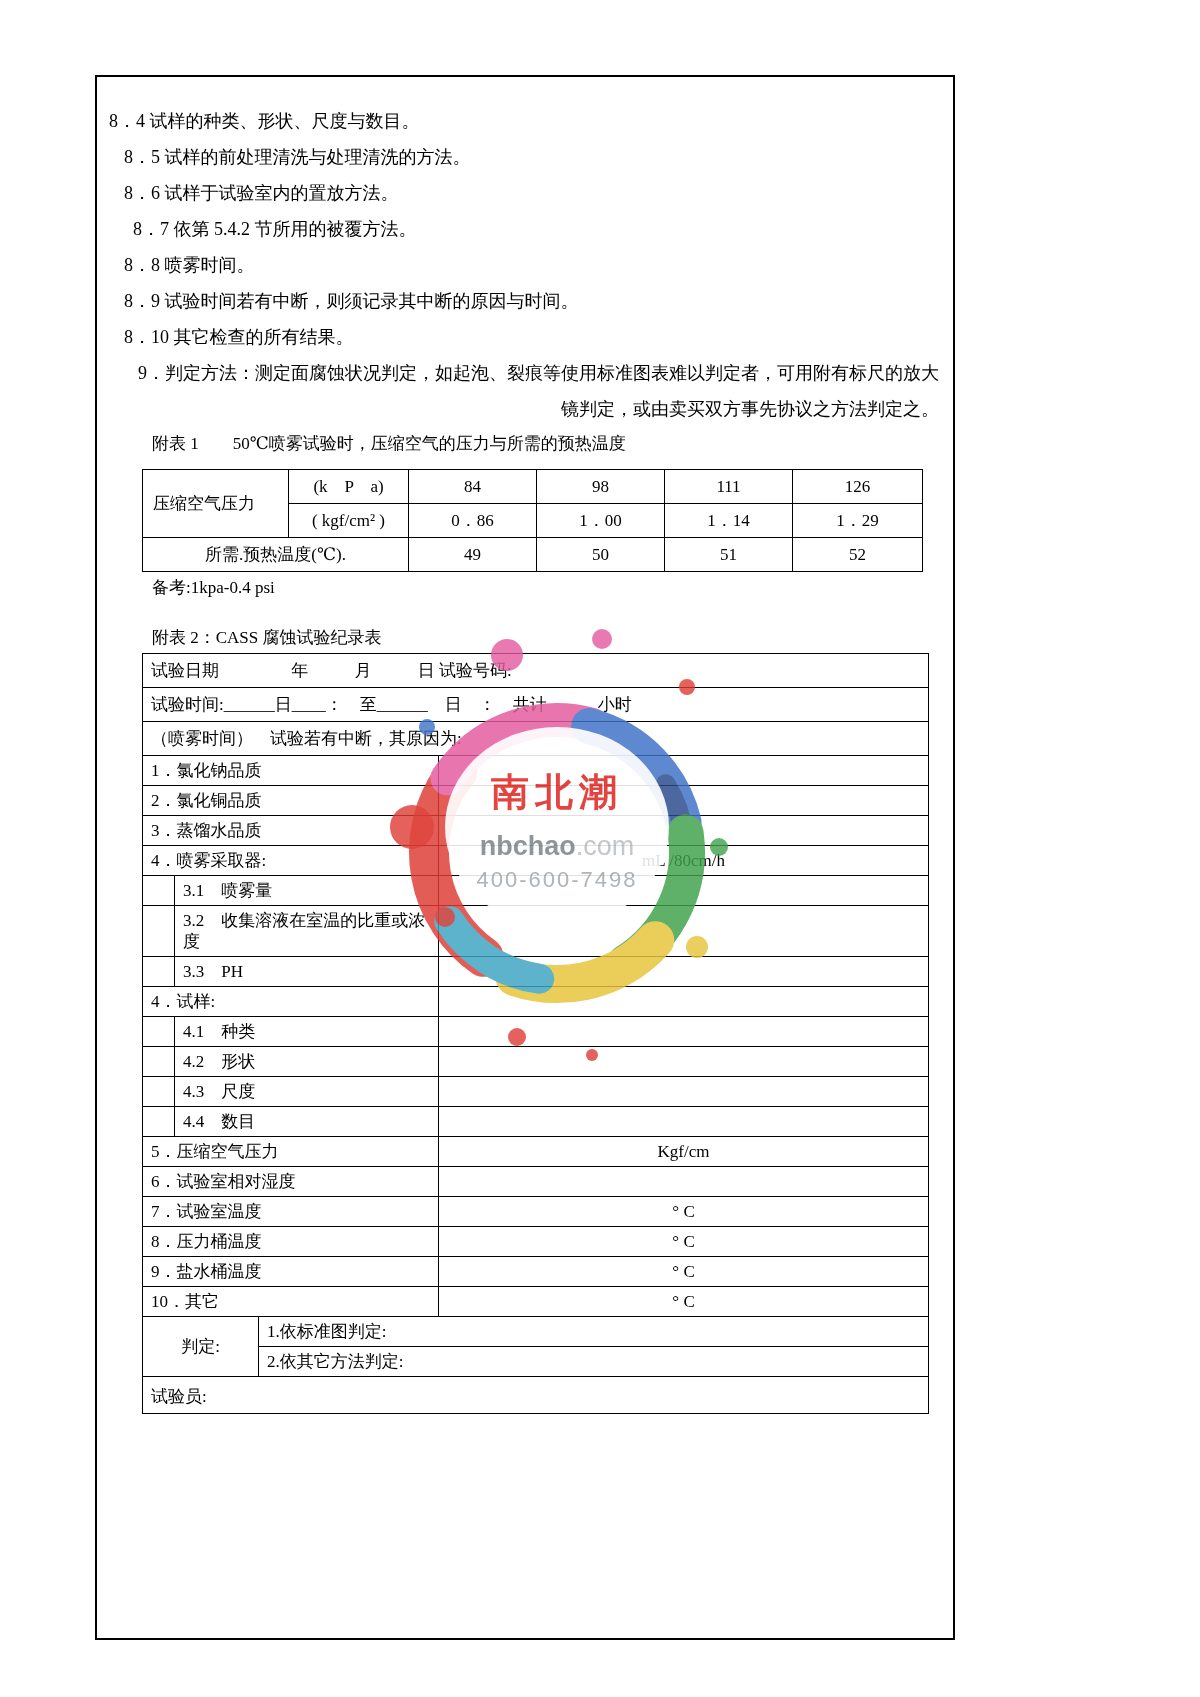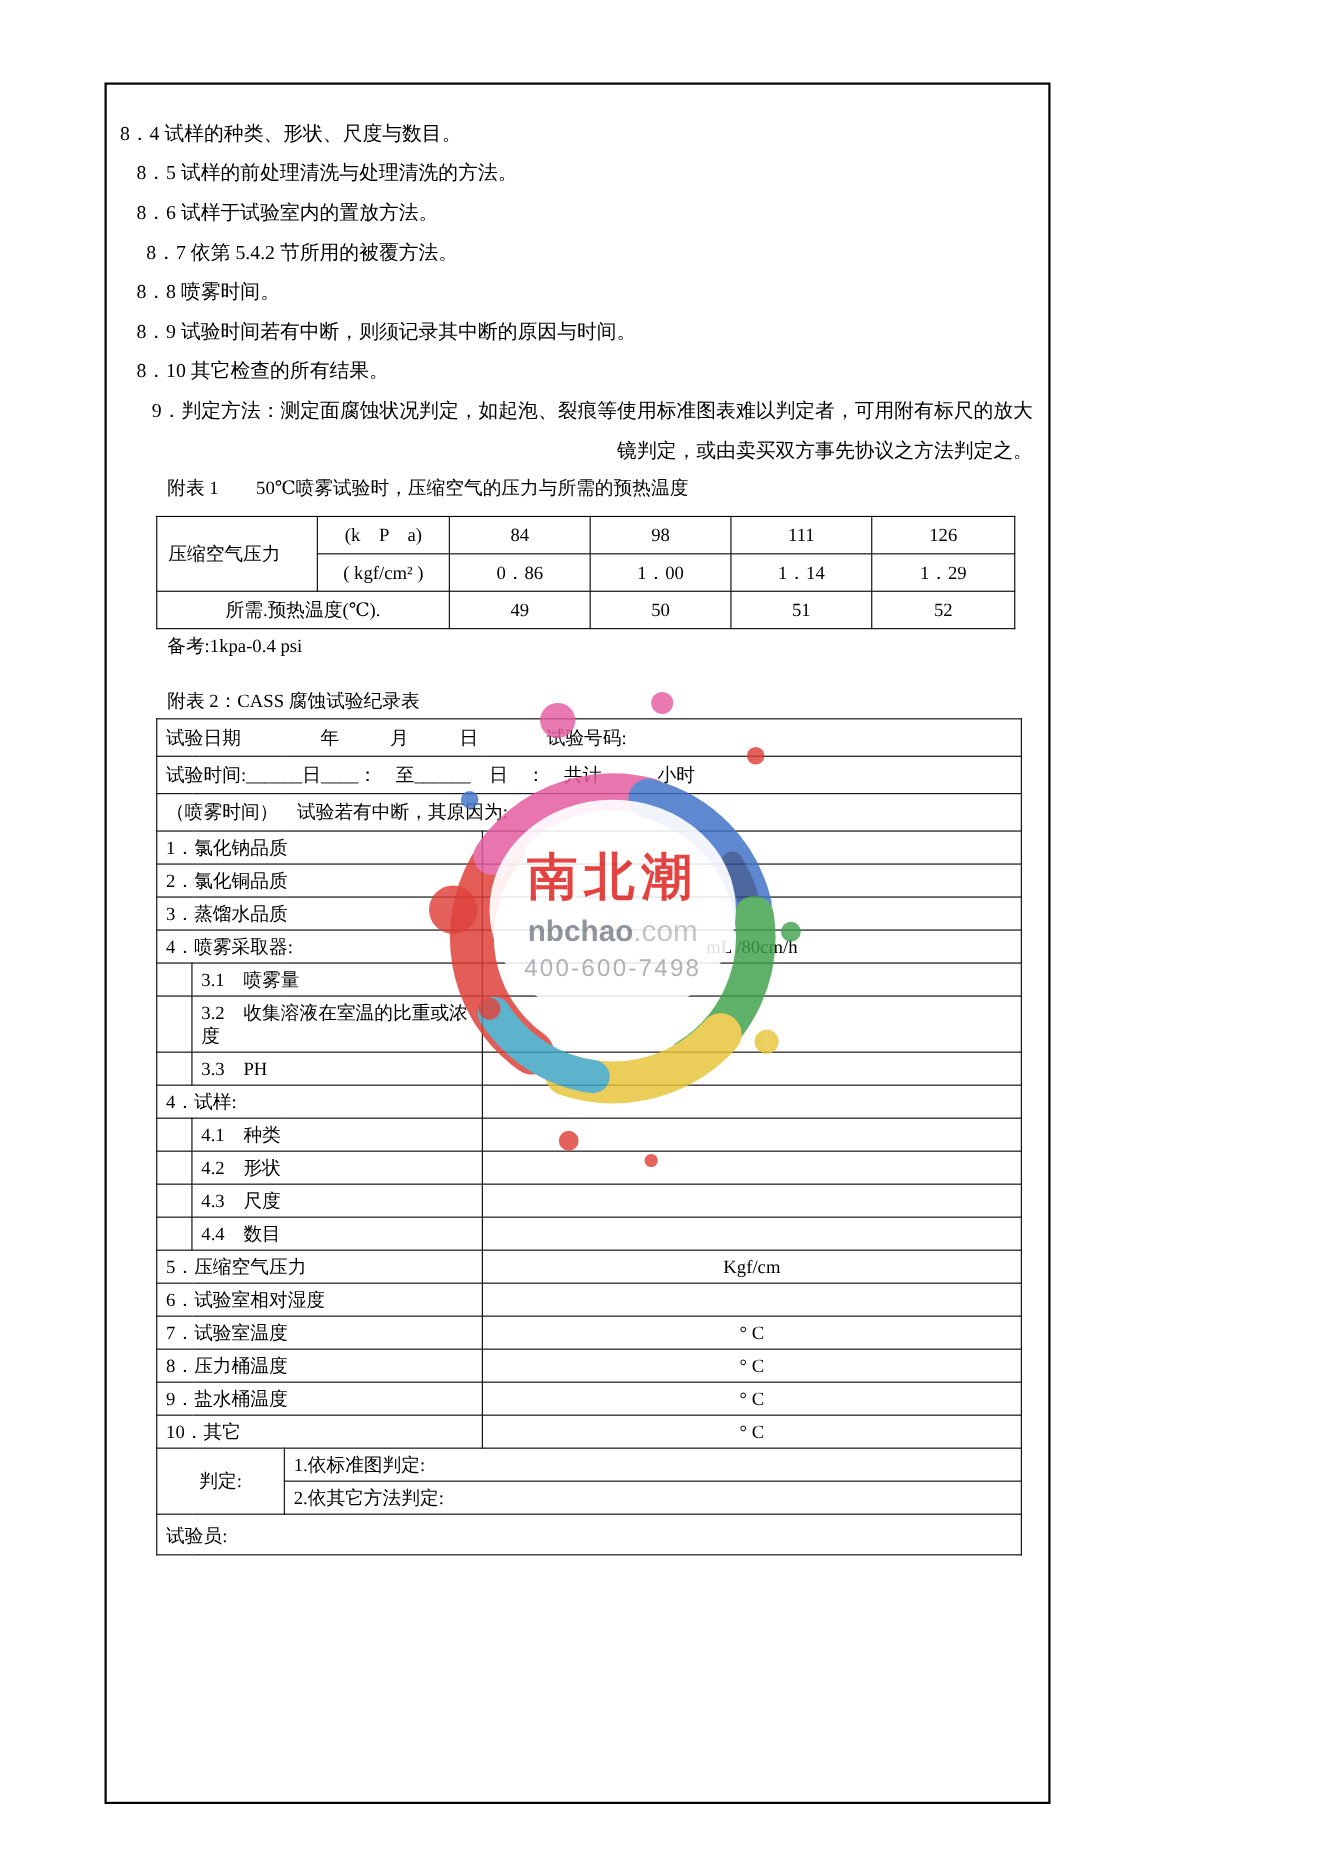--- a/index.html
+++ b/index.html
@@ -45,31 +45,31 @@
     border:1px solid #000; font-size:17px;
     padding:4px 8px; line-height:21px; vertical-align:middle;
   }
   .t2 .hrow td { padding:6px 8px; }
   .t2 .val { text-align:center; }
   .t2 .judge { vertical-align:middle;text-align:center; }
   .t2 .tester { padding:9px 8px 6px; }
   .d-year  { margin-left:68px; }
   .d-month { margin-left:42px; }
   .d-day   { margin-left:42px; }
-  .d-code  { margin-left:58px; }
+  .d-code  { }
 
   
   .watermark {
     position:absolute; left:270px; top:540px; width:380px; height:470px;
     z-index:5; pointer-events:none; opacity:0.95;
   }
   .watermark svg { position:absolute; left:0; top:0; }
   .wm-text { position:absolute; left:0; width:100%; text-align:center;
              font-family:"Liberation Sans","DejaVu Sans",sans-serif; }
-  .wm-brand { top:150px; font-size:46px; font-weight:bold; color:#e23b37; letter-spacing:6px; }
+  .wm-brand { top:150px; font-size:38px; font-weight:bold; color:#e23b37; letter-spacing:6px; }
   .wm-domain { top:214px; font-size:27px; color:#8a9097; }
   .wm-domain .b { font-weight:bold; color:#8a9097; }
   .wm-domain .s { color:#c0c5c9; }
   .wm-phone { top:250px; font-size:22px; color:#aab0b5; letter-spacing:2px; }
 </style>
 </head>
 <body>
 
 <div class="sheet">
 

